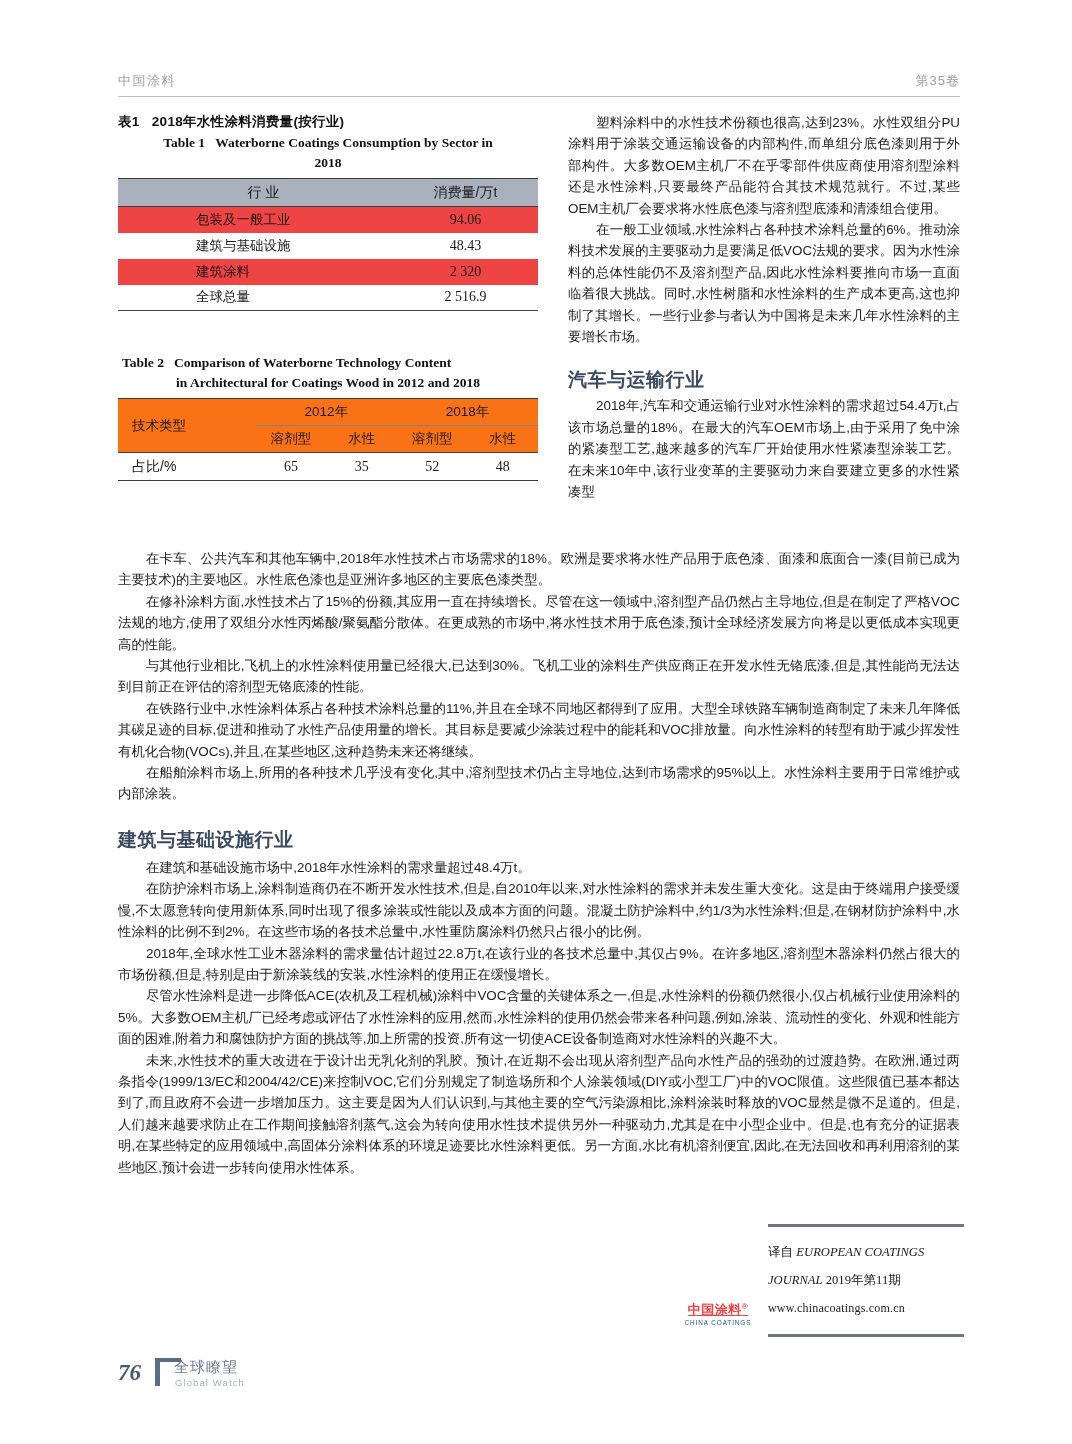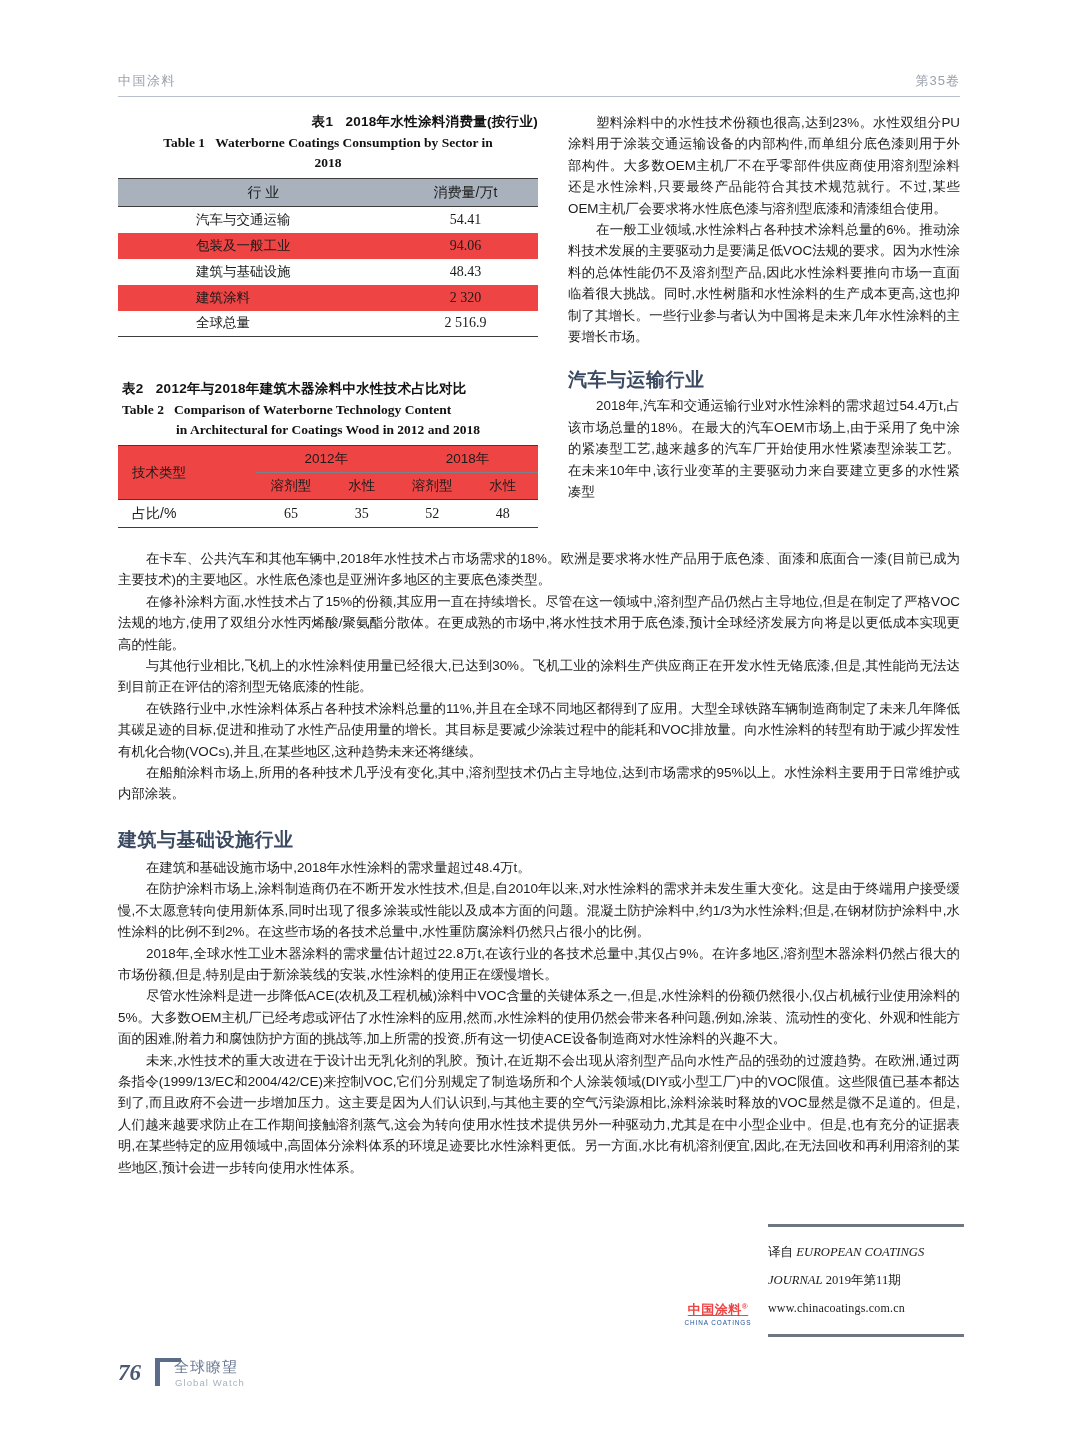--- a/index.html
+++ b/index.html
@@ -31,21 +31,21 @@
     position:absolute; left:0; top:24px; width:842px; height:1px;
     background:#b9c0c9;
   }
 
   
   .col-left  { position:absolute; left:118px; top:112px;  width:420px; }
   .col-right { position:absolute; left:568px; top:112px;  width:392px; }
 
   
   .tcap-cn {
-    text-align:right; font-size:13.5px; font-weight:bold;
+    text-align:left; font-size:13.5px; font-weight:bold;
     font-family:"Liberation Sans","DejaVu Sans",sans-serif;
     letter-spacing:0.3px; line-height:20px; color:#111;
   }
   .tcap-en {
     text-align:center; font-size:13.5px; font-weight:bold;
     font-family:"Liberation Serif","DejaVu Serif",serif;
     line-height:19px; color:#111; margin-top:1px;
   }
   .tcap-en .lbl { margin-right:10px; }
 
@@ -68,21 +68,21 @@
   .dt .c-val   { width:175px; text-align:center; }
   .dt td.num   { font-family:"Liberation Serif","DejaVu Serif",serif; font-size:14px; }
 
   
   table.dt2 {
     border-collapse:collapse; width:420px; margin-top:6px;
     font-family:"Liberation Sans","DejaVu Sans",sans-serif;
     font-size:13.5px;
   }
   table.dt2 td { padding:0; text-align:center; }
-  .dt2 .hband td { background:#ef4444; color:#1b1b1b; }
+  .dt2 .hband td { background:#f97316; color:#1b1b1b; }
   .dt2 .h1 td { height:26px; }
   .dt2 .h2 td { height:26px; }
   .dt2 .spanrule { border-bottom:1px solid #7b828d; }
   .dt2 .lastrow td { height:27px; font-family:"Liberation Serif","DejaVu Serif",serif; font-size:14px; }
   .dt2 .lastrow td.lbl { font-family:"Liberation Sans","DejaVu Sans",sans-serif; font-size:14px; }
   .dt2 .tech { width:128px; text-align:left; padding-left:14px; }
 
   
   p.bt {
     margin:0 0 0 0;
@@ -186,24 +186,20 @@
         <span class="lbl">Table 1</span><span>Waterborne Coatings Consumption by Sector in</span>
       </div>
       <div class="tcap-en">2018</div>
 
       <table class="dt">
         <tbody>
             <tr class="hdr-row t-topline t-botline">
           <td class="c-name" style="text-align:center;padding-left:16px">行  业</td>
           <td class="c-val">消费量/万t</td>
         </tr>
-        <tr class="r">
-          <td class="c-name">汽车与交通运输</td>
-          <td class="c-val num">54.41</td>
-        </tr>
         <tr class="r band">
           <td class="c-name">包装及一般工业</td>
           <td class="c-val num">94.06</td>
         </tr>
         <tr class="r">
           <td class="c-name">建筑与基础设施</td>
           <td class="c-val num">48.43</td>
         </tr>
         <tr class="r band">
           <td class="c-name">建筑涂料</td>
@@ -211,23 +207,20 @@
         </tr>
         <tr class="r t-botline">
           <td class="c-name">全球总量</td>
           <td class="c-val num">2 516.9</td>
         </tr>
       </tbody>
         </table>
     </div>
 
     <div style="margin-top:42px">
-      <div class="tcap-cn" style="text-align:left;padding-left:4px">
-        <span>表2</span>&nbsp;&nbsp;&nbsp;<span>2012年与2018年建筑木器涂料中水性技术占比对比</span>
-      </div>
       <div class="tcap-en" style="text-align:left;padding-left:4px">
         <span class="lbl">Table 2</span><span>Comparison of Waterborne Technology Content</span>
       </div>
       <div class="tcap-en" style="text-align:center">in Architectural for Coatings Wood in 2012 and 2018</div>
 
       <table class="dt2">
         <tbody>
             <tr class="hband h1 t-topline">
           <td class="tech" rowspan="2" style="vertical-align:middle">技术类型</td>
           <td colspan="2" class="spanrule">2012年</td>

